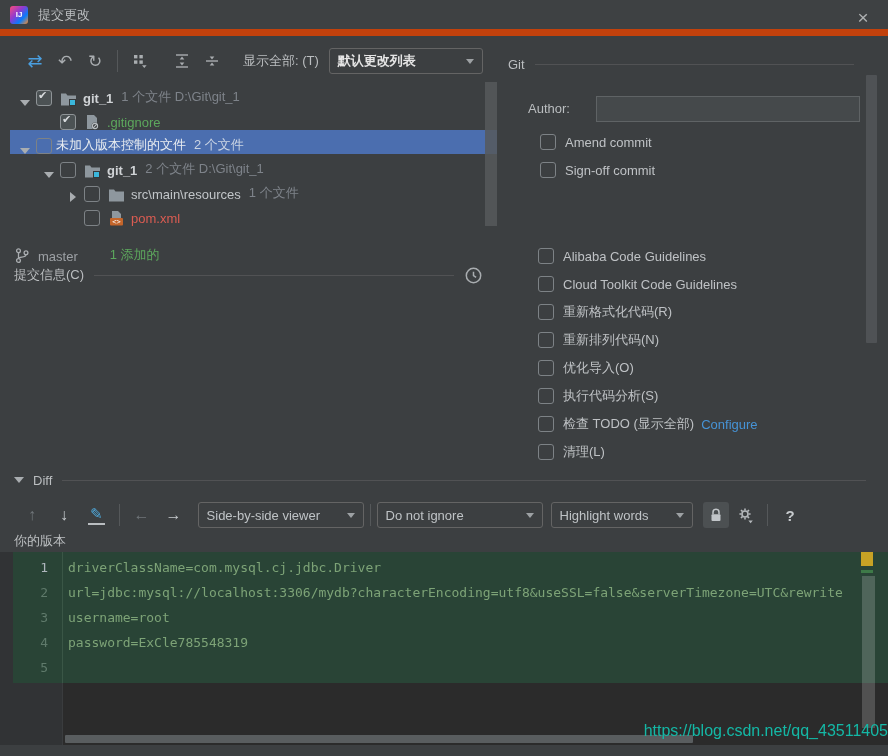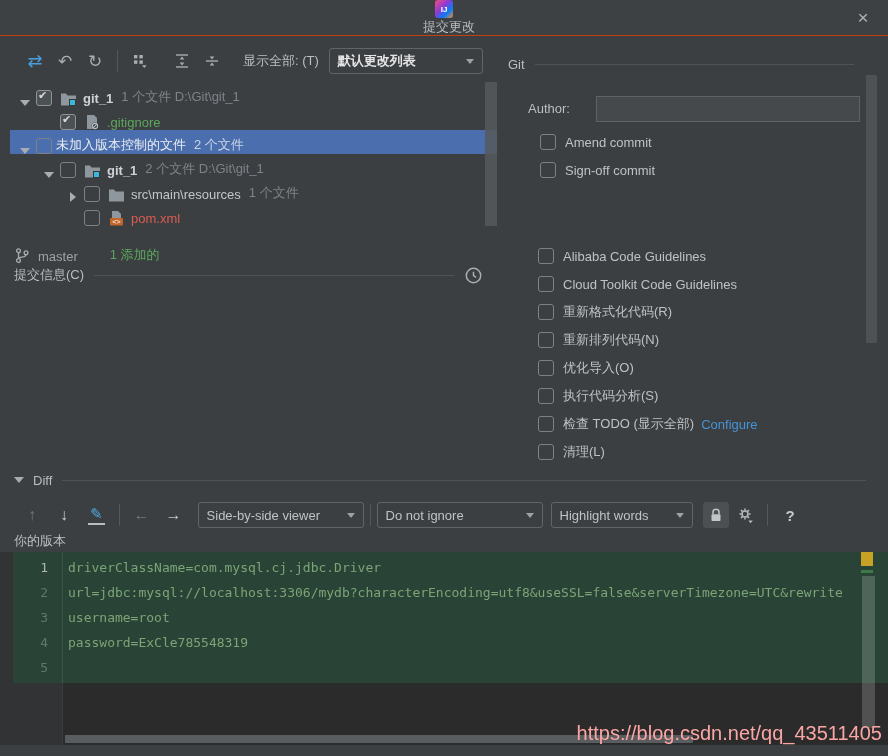--- a/index.html
+++ b/index.html
@@ -1,20 +1,20 @@
 <!DOCTYPE html>
 <html><head>
 <meta charset="utf-8">
 <style>
   html,body{margin:0;padding:0;background:#2b2b2b;}
   #app{position:relative;width:888px;height:756px;background:#3c3f41;overflow:hidden;
        font-family:"Liberation Sans","DejaVu Sans",sans-serif;font-size:13px;color:#bbbec0;}
   
   .titlebar{position:absolute;left:0;top:0;width:100%;height:36px;background:#3e4143;
-            border-bottom:1px solid #c2410c;display:flex;align-items:center;padding:0 10px;box-sizing:border-box;flex-direction:column;}
+            border-bottom:7px solid #c2410c;display:flex;align-items:center;padding:0 10px;box-sizing:border-box;}
   .logo{width:18px;height:18px;border-radius:3px;flex:none;
         background:linear-gradient(135deg,#fc4c7c 0%,#9039d0 40%,#077cfb 70%,#fc8b2b 100%);
         display:flex;align-items:center;justify-content:center;color:#fff;font-size:8px;font-weight:bold;}
   .title{margin-left:10px;color:#bcbfc1;}
   .close{position:absolute;right:14px;top:7px;width:22px;height:22px;font-size:19px;line-height:22px;
          text-align:center;color:#aeb0b2;cursor:default;}
   
   .toolbar{position:absolute;left:0;top:44px;width:497px;height:34px;display:flex;align-items:center;padding-left:20px;box-sizing:border-box;}
   .tb-btn{width:30px;height:26px;display:flex;align-items:center;justify-content:center;font-size:17px;color:#a9adb0;}
   .tb-btn.blue{color:#4a9fe0;font-size:18px;}
@@ -95,21 +95,21 @@
   #ed-lines{position:absolute;left:13px;top:3px;right:14px;}
   .code-line{height:25px;display:flex;align-items:center;overflow:hidden;}
   .ln{width:49px;padding-right:14px;box-sizing:border-box;text-align:right;color:#5f7a6b;flex:none;}
   .ln.active{color:#aeb6bc;}
   .code{padding-left:6px;color:#7da377;white-space:pre;overflow:hidden;}
   .wavy{text-decoration:underline;text-decoration-style:wavy;text-decoration-color:#55b06a;text-underline-offset:3px;}
   .marker-yellow{position:absolute;left:861px;top:0;width:12px;height:14px;background:#c7a225;}
   .marker-green{position:absolute;left:861px;top:18px;width:12px;height:3px;background:#3e7a48;}
   .ed-vsb{position:absolute;left:862px;top:24px;width:13px;height:152px;background:rgba(255,255,255,.18);}
   .ed-hsb{position:absolute;left:65px;bottom:2px;width:628px;height:8px;background:#595d5f;border-radius:1px;}
-  .watermark{position:absolute;right:6px;top:722px;font-size:20px;color:#fca5a5;}
+  .watermark{position:absolute;right:0;top:722px;font-size:16px;color:#14b8a6;}
   svg{display:block;}
 </style>
 </head>
 <body>
 
 <div id="app">
 
   <div class="titlebar">
     <div class="logo">IJ</div>
     <div class="title">提交更改</div>

